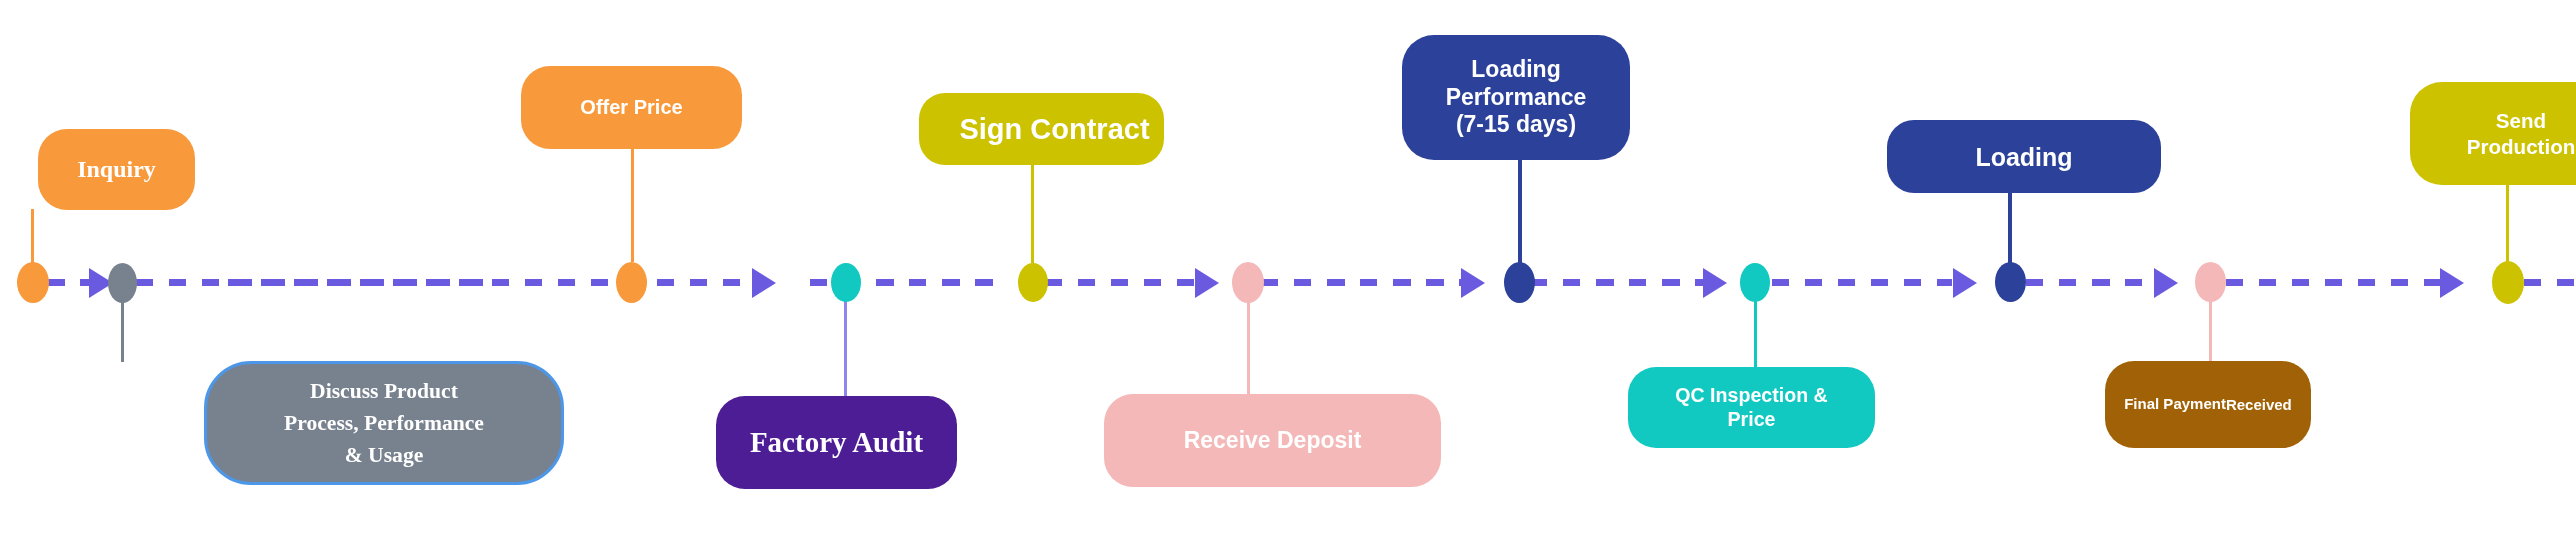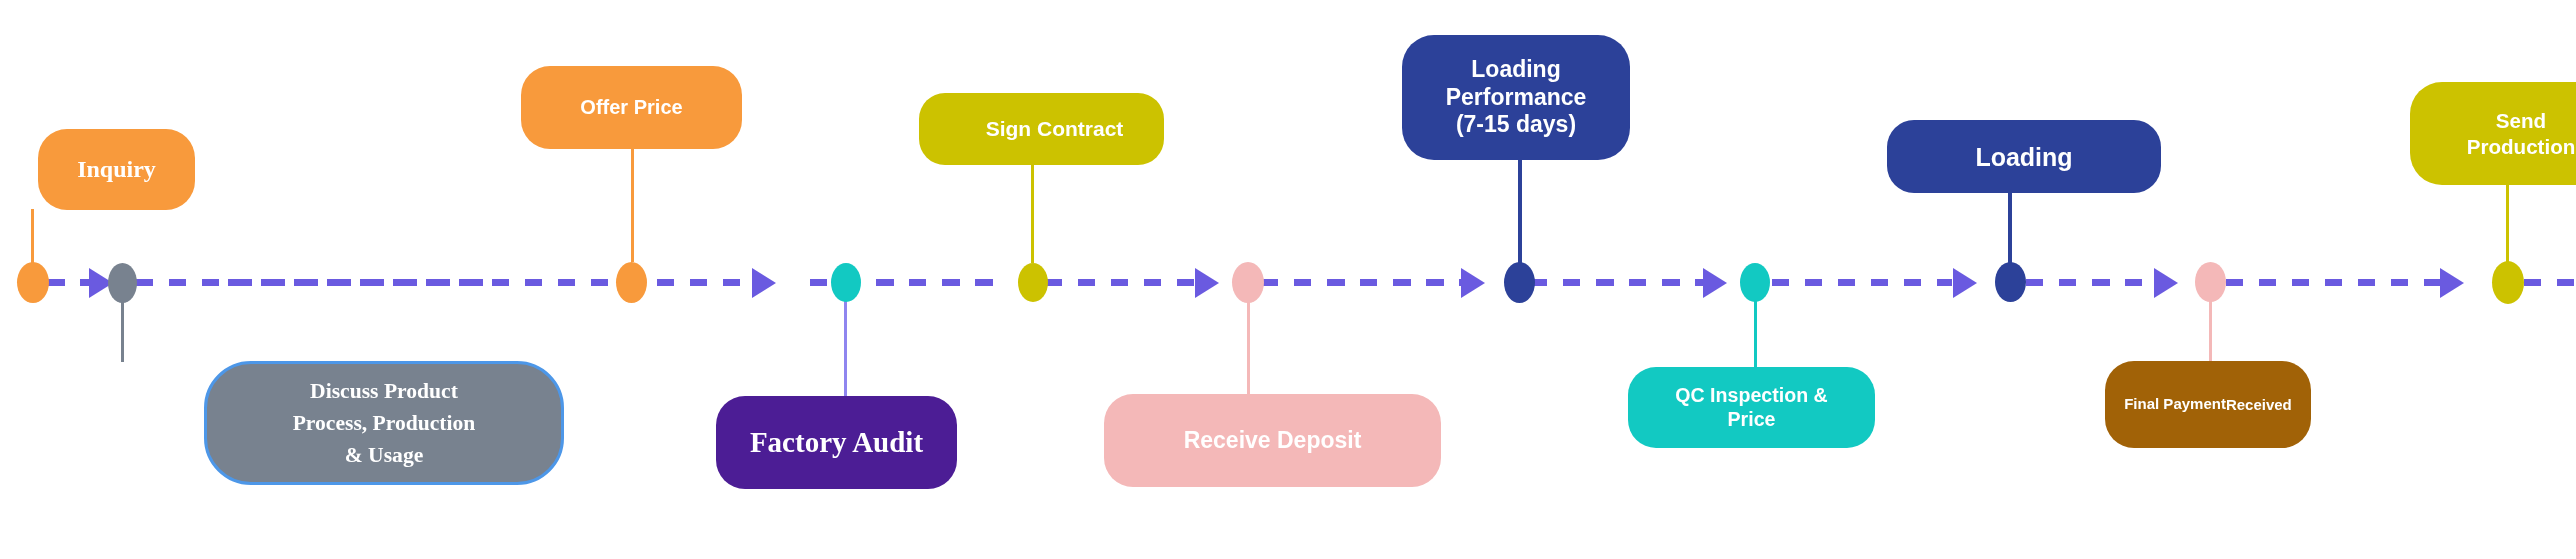--- a/index.html
+++ b/index.html
@@ -117,33 +117,33 @@
   <div class="node" style="left:1995px;top:262px; width:31px; height:40px; background:#2c4199;"></div>
   <div class="node" style="left:2195px;top:262px; width:31px; height:40px; background:#f4b8b8;"></div>
   <div class="node" style="left:2492px;top:261px; width:32px; height:43px; background:#ccc200;"></div>
 
   <div class="pill serif" style="left:38px; top:129px; width:157px; height:81px; background:#f89a3c; border-radius:29px; font-size:24px;">
     <span>Inquiry</span>
   </div>
 
   <div class="pill serif" style="left:204px; top:361px; width:360px; height:124px; background:#78828f; border:3.6px solid #4d97e8; border-radius:47px; font-size:21.6px; flex-direction:column;">
     <span>Discuss Product</span>
-    <span style="margin-top:8.2px;">Process, Production</span>
+    <span style="margin-top:8.2px;">Process, Performance</span>
     <span style="margin-top:8.2px;">&amp; Usage</span>
   </div>
 
   <div class="pill sans" style="left:521px; top:66px; width:221px; height:83px; background:#f89a3c; border-radius:29px; font-size:20px;">
     <span>Offer Price</span>
   </div>
 
   <div class="pill serif" style="left:716px; top:396px; width:241px; height:93px; background:#4c1d95; border-radius:29px; font-size:29px;">
     <span>Factory Audit</span>
   </div>
 
-  <div class="pill sans" style="left:919px; top:93px; width:245px; height:72px; background:#ccc200; border-radius:26px; font-size:21px;padding-left:26px;">
+  <div class="pill sans" style="left:919px; top:93px; width:245px; height:72px; background:#ccc200; border-radius:26px; font-size:29px;padding-left:26px;">
     <span>Sign Contract</span>
   </div>
 
   <div class="pill sans" style="left:1104px; top:394px; width:337px; height:93px; background:#f4b8b8; border-radius:29px; font-size:23px;text-align:right;">
     <span>Receive Deposit</span>
   </div>
 
   <div class="pill sans" style="left:1402px; top:35px; width:228px; height:125px; background:#2c4199; border-radius:32px; font-size:23px; flex-direction:column;">
     <span>Loading</span>
     <span style="margin-top:2.1px;">Performance</span>

